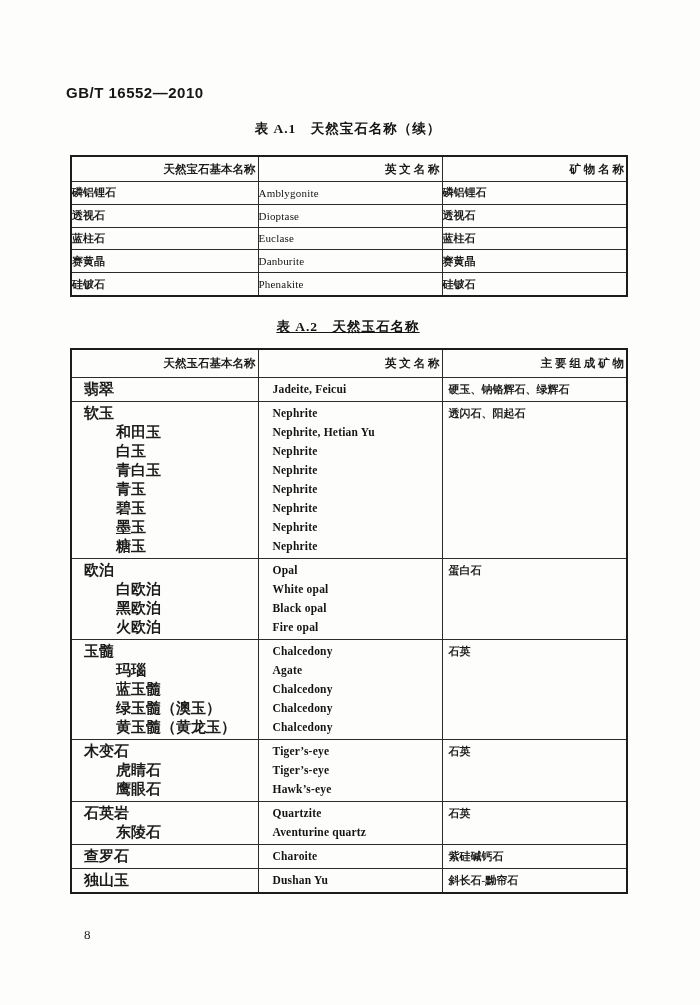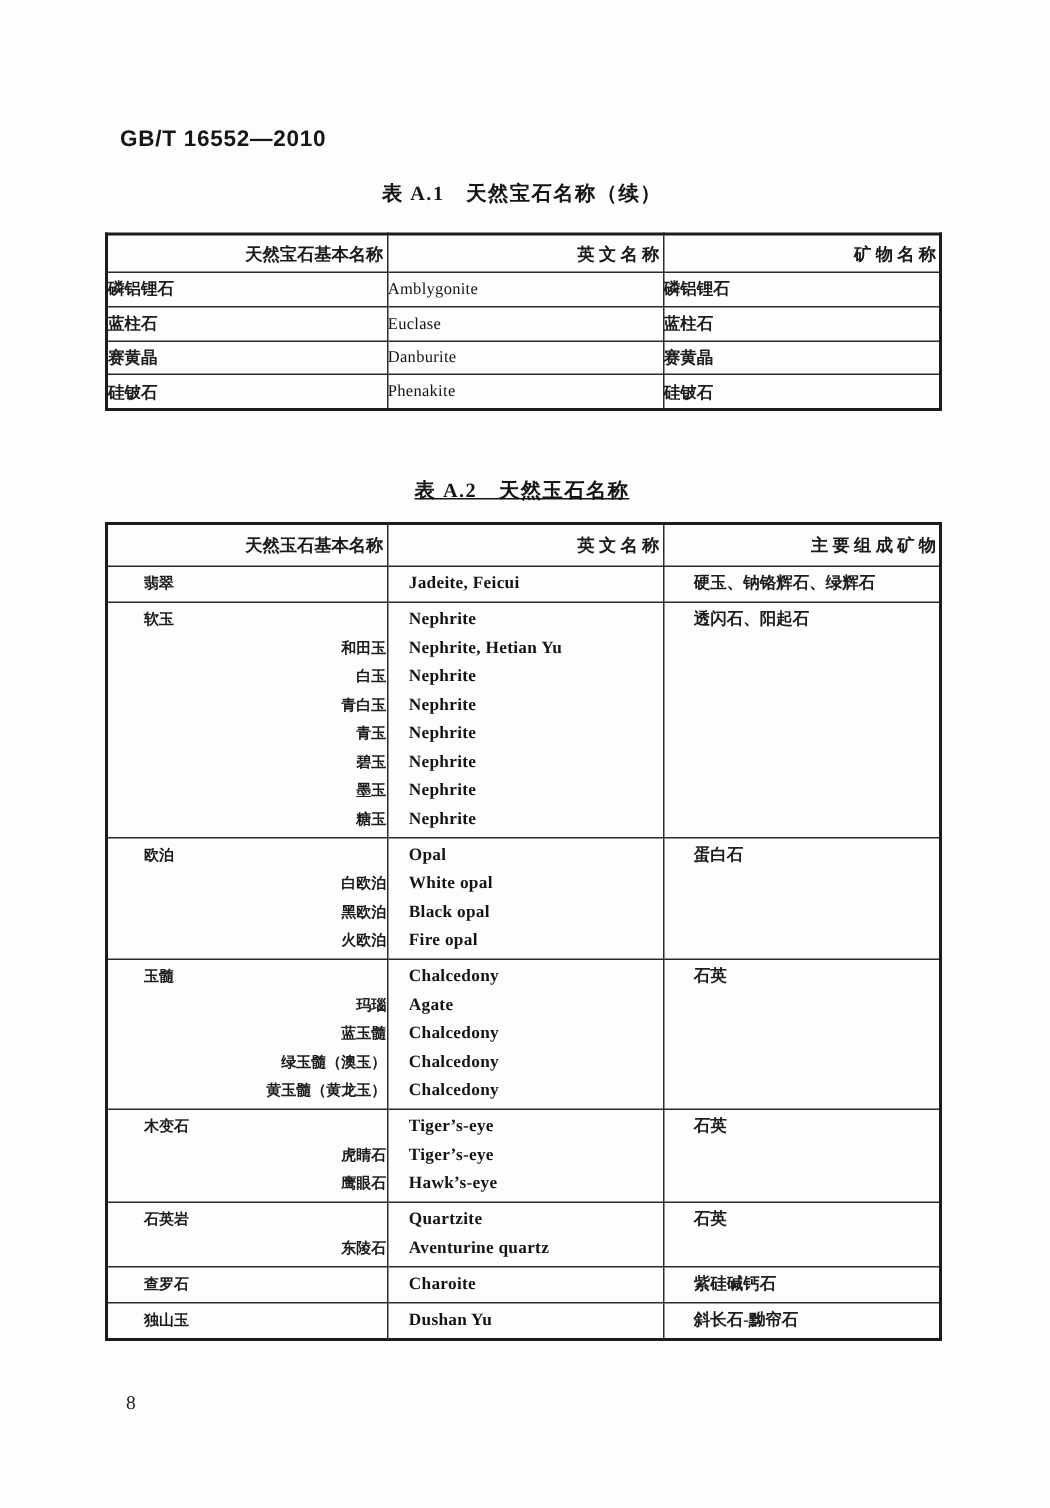--- a/index.html
+++ b/index.html
@@ -4,21 +4,21 @@
 <style>
   html,body{margin:0;padding:0;}
   body{
     width:700px;height:1005px;position:relative;
     background:#fdfdfb;
     font-family:"Liberation Serif","DejaVu Serif",serif;
     color:#1f1f1f;
     -webkit-font-smoothing:antialiased;
   }
   .doc-number{
-    position:absolute;left:80px;top:84px;
+    position:absolute;left:66px;top:84px;
     font-family:"Liberation Sans","DejaVu Sans",sans-serif;
     font-weight:bold;font-size:15px;letter-spacing:0.5px;color:#161616;
   }
   .tbl-title{
     position:absolute;left:70px;width:556px;text-align:center;
     font-weight:bold;font-size:13.5px;color:#151515;letter-spacing:1px;
   }
   .tbl-title.t1{top:120px;}
   .tbl-title.t2{top:318px;text-decoration:underline;}
   table.tbl{
@@ -47,24 +47,24 @@
   .cn{
     font-weight:bold;color:#1c1c1c;font-size:11px;
     padding-left:12px;
   }
   .en{
     font-weight:normal;color:#141414;font-size:11.5px;
     padding-left:14px;letter-spacing:0.2px;
   }
   table.tbl.a2 td{vertical-align:top;padding:2px 0;}
   .g-line{height:19px;line-height:19px;white-space:nowrap;overflow:hidden;}
-  .g-line.cnl{font-weight:bold;font-size:10px;color:#1c1c1c;padding-left:12px;margin-left:12px;}
-  .g-line.cnl.indent{padding-left:44px;text-align:right;}
+  .g-line.cnl{font-weight:bold;font-size:15px;color:#1c1c1c;padding-left:12px;}
+  .g-line.cnl.indent{padding-left:44px;}
   .g-line.enl{font-weight:bold;font-size:11.5px;color:#141414;padding-left:14px;letter-spacing:0.2px;}
-  .g-line.minl{font-weight:bold;font-size:11px;color:#1c1c1c;padding-left:20px;}
+  .g-line.minl{font-weight:bold;font-size:11px;color:#1c1c1c;padding-left:6px;}
   .page-number{
     position:absolute;left:84px;top:927px;
     font-size:13px;color:#222;
   }
 </style>
 </head>
 <body>
 
 <div class="doc-number">GB/T 16552—2010</div>
 
@@ -81,20 +81,25 @@
         <th>天然宝石基本名称</th>
         <th>英 文 名 称</th>
         <th>矿 物 名 称</th>
       </tr>
     </thead>
   <tbody>
       <tr>
         <td class="cn">磷铝锂石</td>
         <td class="en">Amblygonite</td>
         <td class="cn">磷铝锂石</td>
+      </tr>
+      <tr>
+        <td class="cn">透视石</td>
+        <td class="en">Dioptase</td>
+        <td class="cn">透视石</td>
       </tr>
       <tr>
         <td class="cn">蓝柱石</td>
         <td class="en">Euclase</td>
         <td class="cn">蓝柱石</td>
       </tr>
       <tr>
         <td class="cn">赛黄晶</td>
         <td class="en">Danburite</td>
         <td class="cn">赛黄晶</td>

